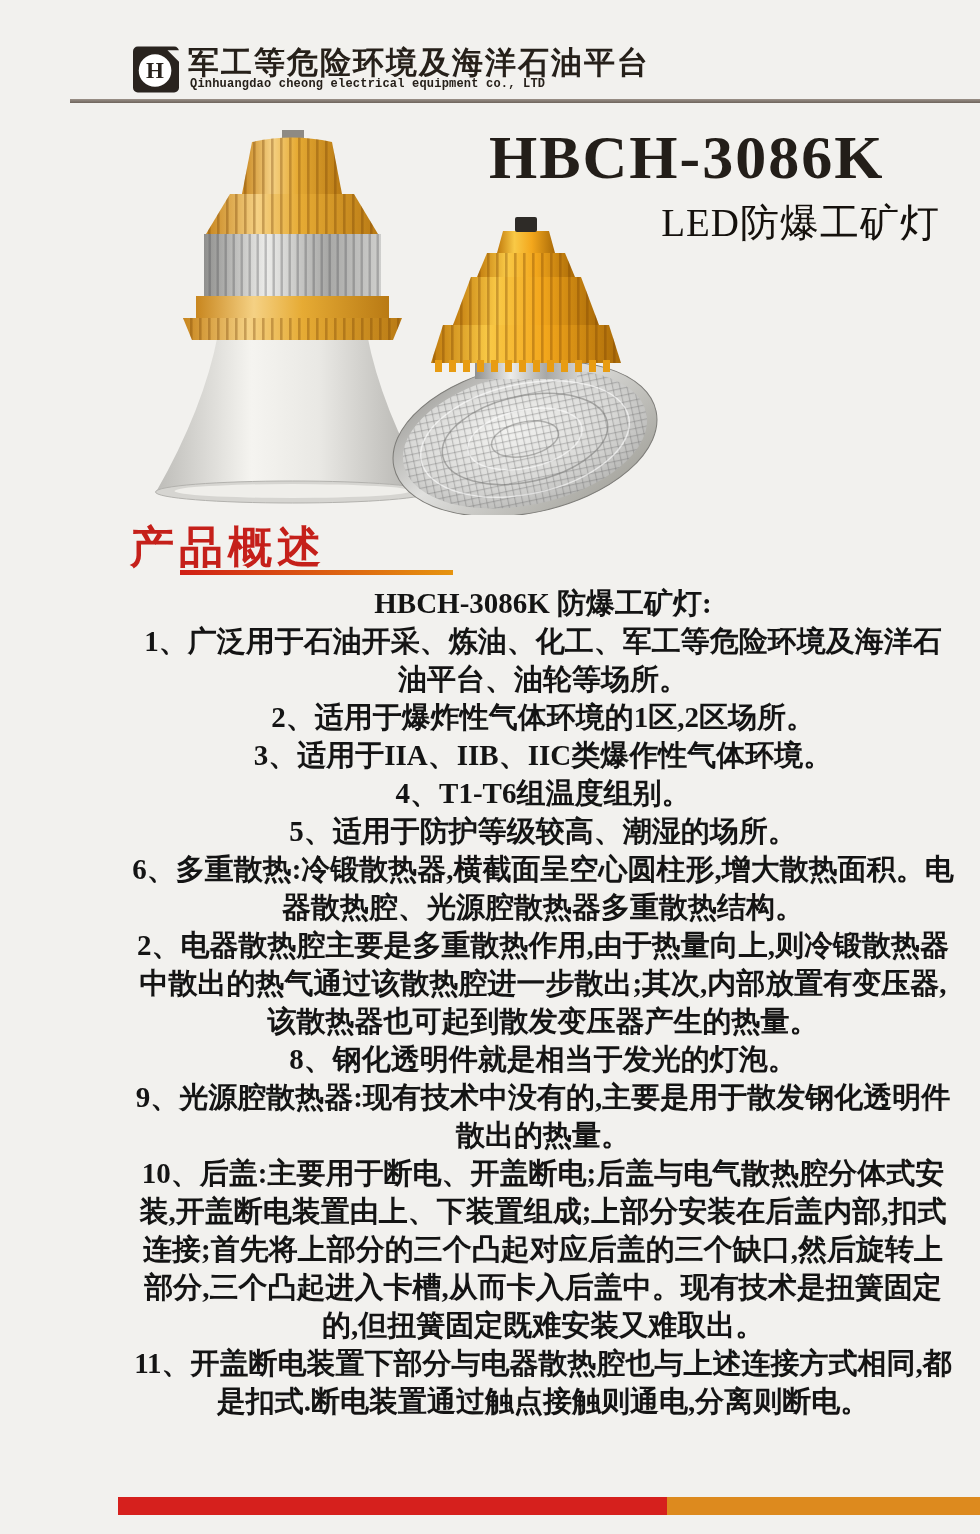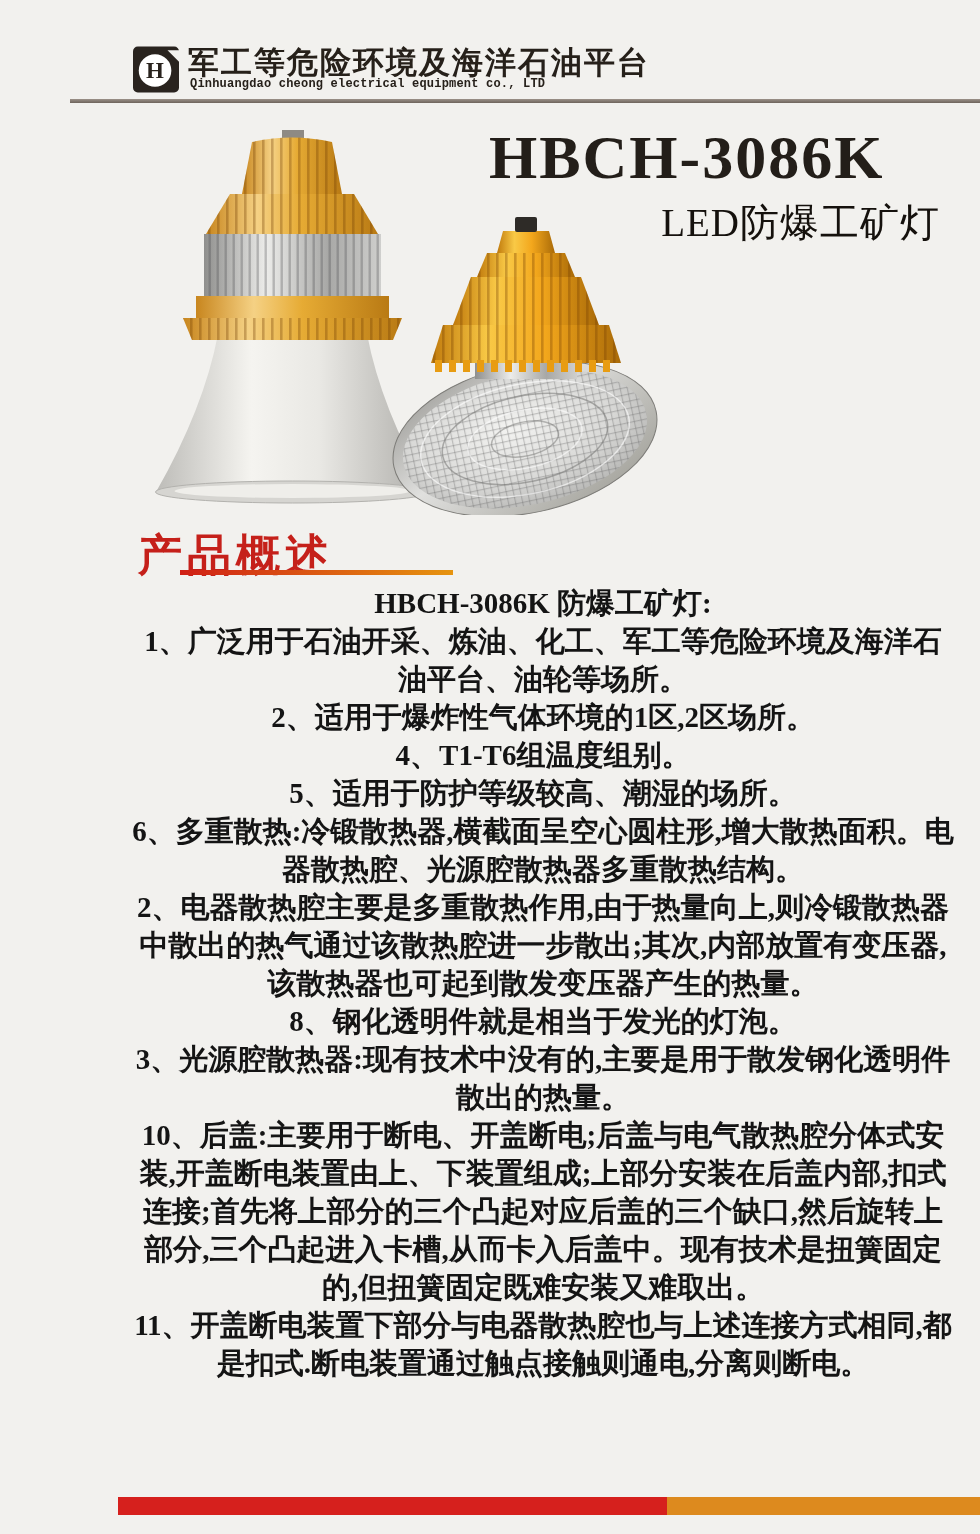--- a/index.html
+++ b/index.html
@@ -30,21 +30,21 @@
     font-size:62px;font-weight:bold;letter-spacing:2px;color:#231e19;margin-left:9px;
   }
   .product-type{
     position:absolute;right:40px;top:196px;
     font-size:39px;color:#15110d;letter-spacing:1px;
   }
   .lamp1{position:absolute;left:140px;top:128px;}
   .lamp2{position:absolute;left:383px;top:213px;}
   
   .section-heading{
-    position:absolute;left:130px;top:518px;margin:8px;
+    position:absolute;left:130px;top:518px;margin:0;
     font-size:44px;font-weight:bold;letter-spacing:5px;color:#c5201a;
   }
   .heading-underline{
     position:absolute;left:180px;top:570px;width:273px;height:5px;
     background:linear-gradient(to right,#d01f15,#e6940f);
   }
   .overview-body{
     position:absolute;left:130px;top:584px;width:826px;
     font-size:29px;line-height:38px;font-weight:600;color:#141414;
   }
@@ -177,25 +177,26 @@
   <div class="model-title">HBCH-3086K</div>
   <div class="product-type">LED防爆工矿灯</div>
 
   <h2 class="section-heading">产品概述</h2>
   <div class="heading-underline"></div>
 
   <div class="overview-body">
     <p class="overview-intro">HBCH-3086K 防爆工矿灯:</p>
     <p>1、广泛用于石油开采、炼油、化工、军工等危险环境及海洋石油平台、油轮等场所。</p>
     <p>2、适用于爆炸性气体环境的1区,2区场所。</p>
+    <p>3、适用于IIA、IIB、IIC类爆作性气体环境。</p>
     <p>4、T1-T6组温度组别。</p>
     <p>5、适用于防护等级较高、潮湿的场所。</p>
     <p>6、多重散热:冷锻散热器,横截面呈空心圆柱形,增大散热面积。电器散热腔、光源腔散热器多重散热结构。</p>
     <p>2、电器散热腔主要是多重散热作用,由于热量向上,则冷锻散热器中散出的热气通过该散热腔进一步散出;其次,内部放置有变压器,该散热器也可起到散发变压器产生的热量。</p>
     <p>8、钢化透明件就是相当于发光的灯泡。</p>
-    <p>3、光源腔散热器:现有技术中没有的,主要是用于散发钢化透明件散出的热量。</p>
+    <p>9、光源腔散热器:现有技术中没有的,主要是用于散发钢化透明件散出的热量。</p>
     <p>10、后盖:主要用于断电、开盖断电;后盖与电气散热腔分体式安装,开盖断电装置由上、下装置组成;上部分安装在后盖内部,扣式连接;首先将上部分的三个凸起对应后盖的三个缺口,然后旋转上部分,三个凸起进入卡槽,从而卡入后盖中。现有技术是扭簧固定的,但扭簧固定既难安装又难取出。</p>
     <p>11、开盖断电装置下部分与电器散热腔也与上述连接方式相同,都是扣式.断电装置通过触点接触则通电,分离则断电。</p>
   </div>
 
   <div class="footer-bar"></div>
 
 </div>
 
 </body></html>

